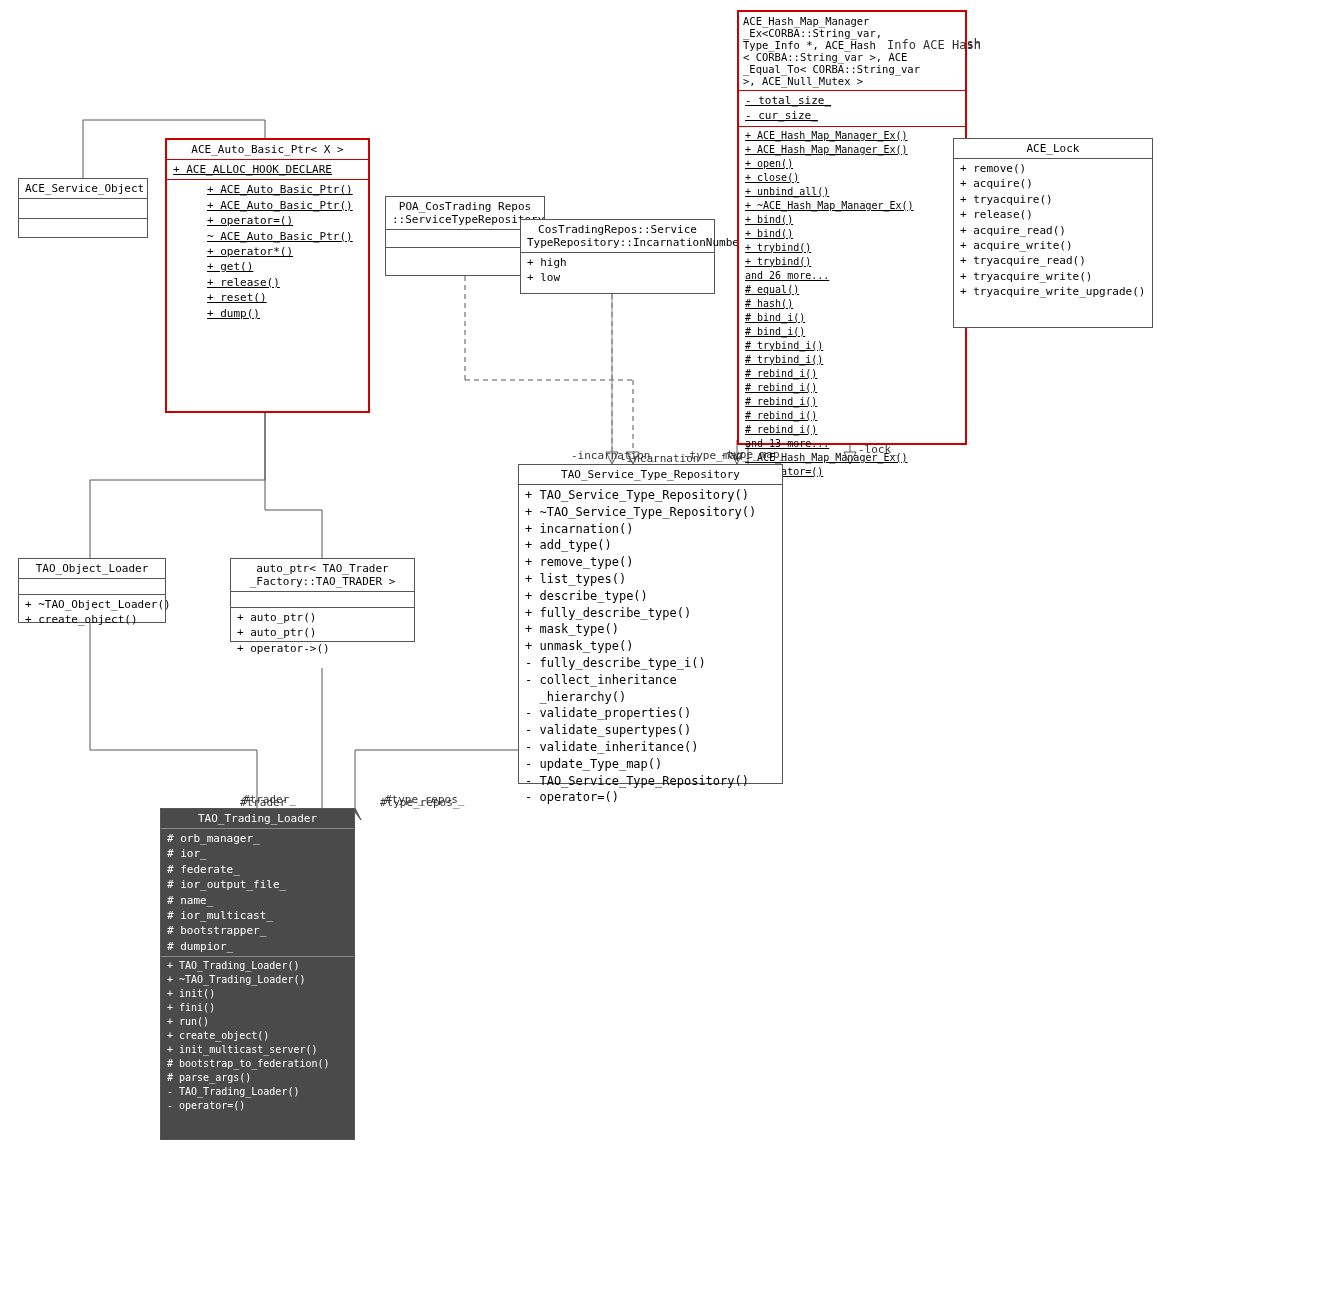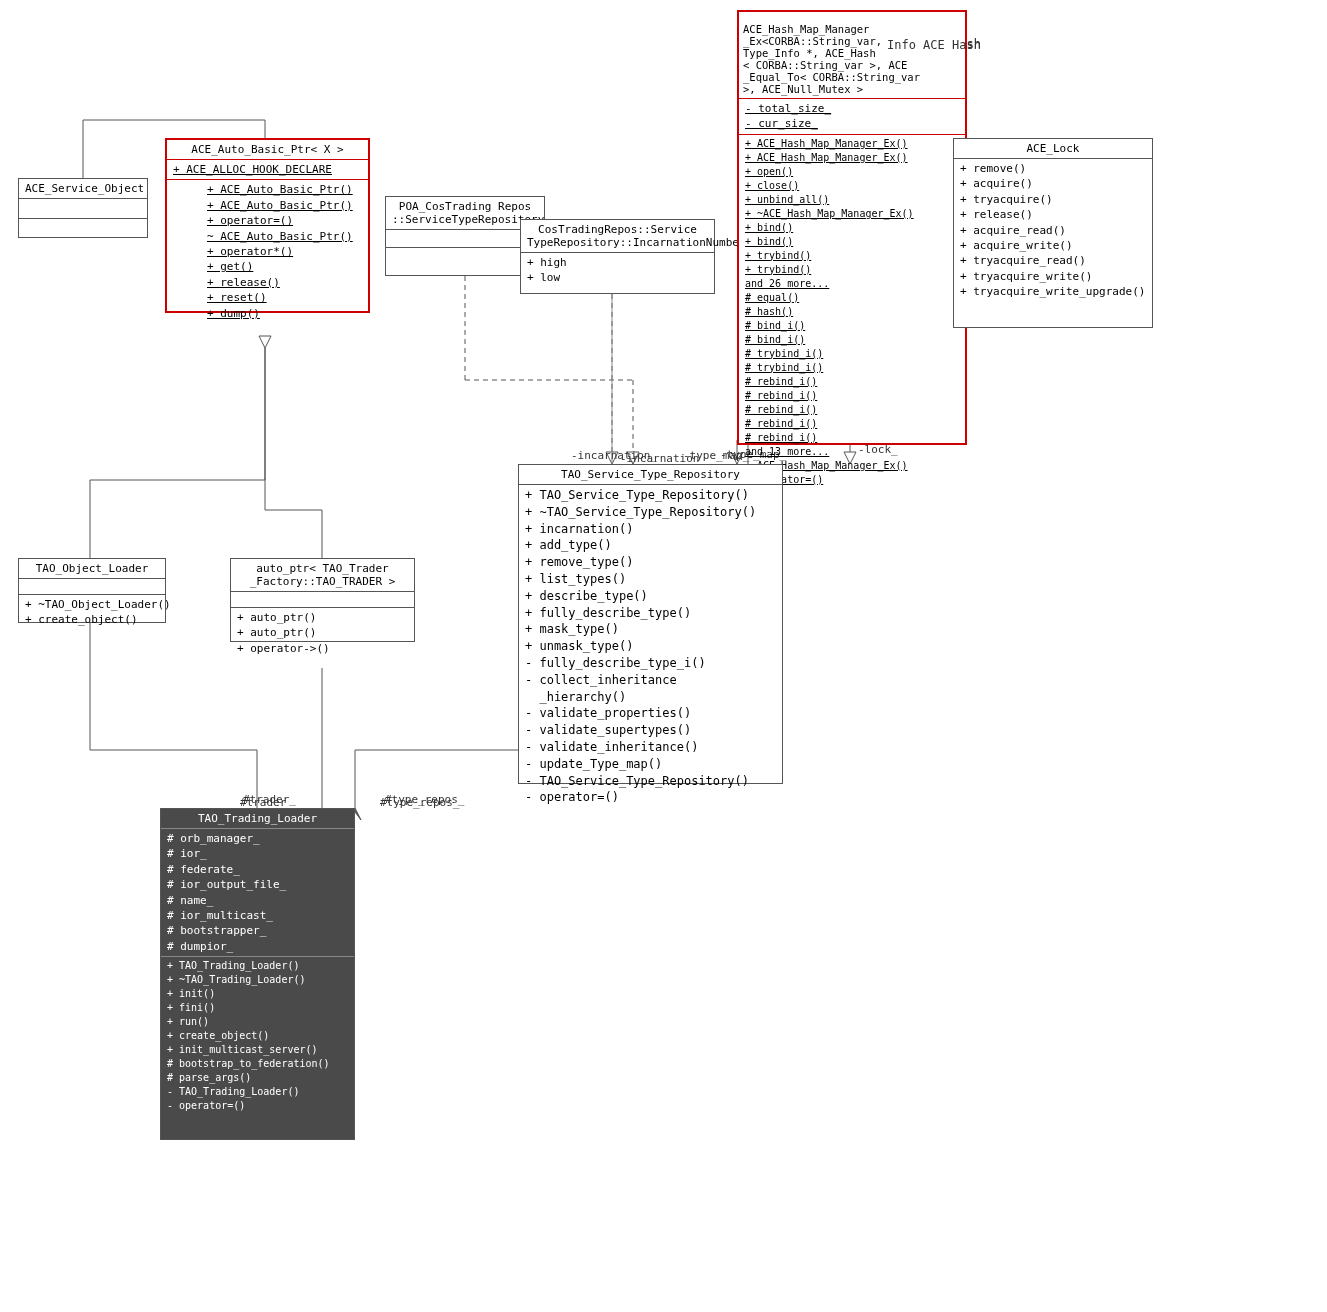--- a/index.html
+++ b/index.html
@@ -141,21 +141,21 @@
 <div class="label-text" style="left:380px; top:796px;">#type_repos_</div>
 
 <div class="label-text" style="left:887px; top:37px; font-size:12px;">Info  ACE Hash</div>
 
 <div class="uml-box" style="left:18px; top:178px; width:130px; height:60px;">
   <div class="uml-header">ACE_Service_Object</div>
   <div class="uml-section" style="height:20px;"></div>
   <div class="uml-section" style="height:20px;"></div>
 </div>
 
-<div class="uml-box red-border" style="left:165px; top:138px; width:205px; height:175px;">
+<div class="uml-box red-border" style="left:165px; top:138px; width:205px; height:275px;">
   <div class="uml-header" style="border-bottom:1px solid #cc0000;">ACE_Auto_Basic_Ptr&lt; X &gt;</div>
   <div class="uml-section" style="border-bottom:1px solid #cc0000; padding:2px 6px;">
     <p>+ ACE_ALLOC_HOOK_DECLARE</p>
   </div>
   <div class="uml-section" style="border-bottom:none;padding-left:40px;">
     <p>+ ACE_Auto_Basic_Ptr()</p>
     <p>+ ACE_Auto_Basic_Ptr()</p>
     <p>+ operator=()</p>
     <p>~ ACE_Auto_Basic_Ptr()</p>
     <p>+ operator*()</p>
@@ -174,21 +174,21 @@
 
 <div class="uml-box" style="left:520px; top:196px; width:195px; height:75px;margin-top:23px;">
   <div class="uml-header">CosTradingRepos::Service<br>TypeRepository::IncarnationNumber</div>
   <div class="uml-section">
     <p>+ high</p>
     <p>+ low</p>
   </div>
 </div>
 
 <div class="uml-box red-border" style="left:737px; top:10px; width:230px; height:435px;">
-  <div class="uml-header" style="border-bottom:1px solid #cc0000; text-align:left; font-size:10.5px; padding:3px 4px;margin-top:8px;">
+  <div class="uml-header" style="border-bottom:1px solid #cc0000; text-align:left; font-size:10.5px; padding:3px 4px;">
     ACE_Hash_Map_Manager<br>
     _Ex&lt;CORBA::String_var,<br>
     Type_Info *, ACE_Hash<br>
     &lt; CORBA::String_var &gt;, ACE<br>
     _Equal_To&lt; CORBA::String_var<br>
     &gt;, ACE_Null_Mutex &gt;
   </div>
   <div class="uml-section" style="border-bottom:1px solid #cc0000;">
     <p>- total_size_</p>
     <p>- cur_size_</p>

